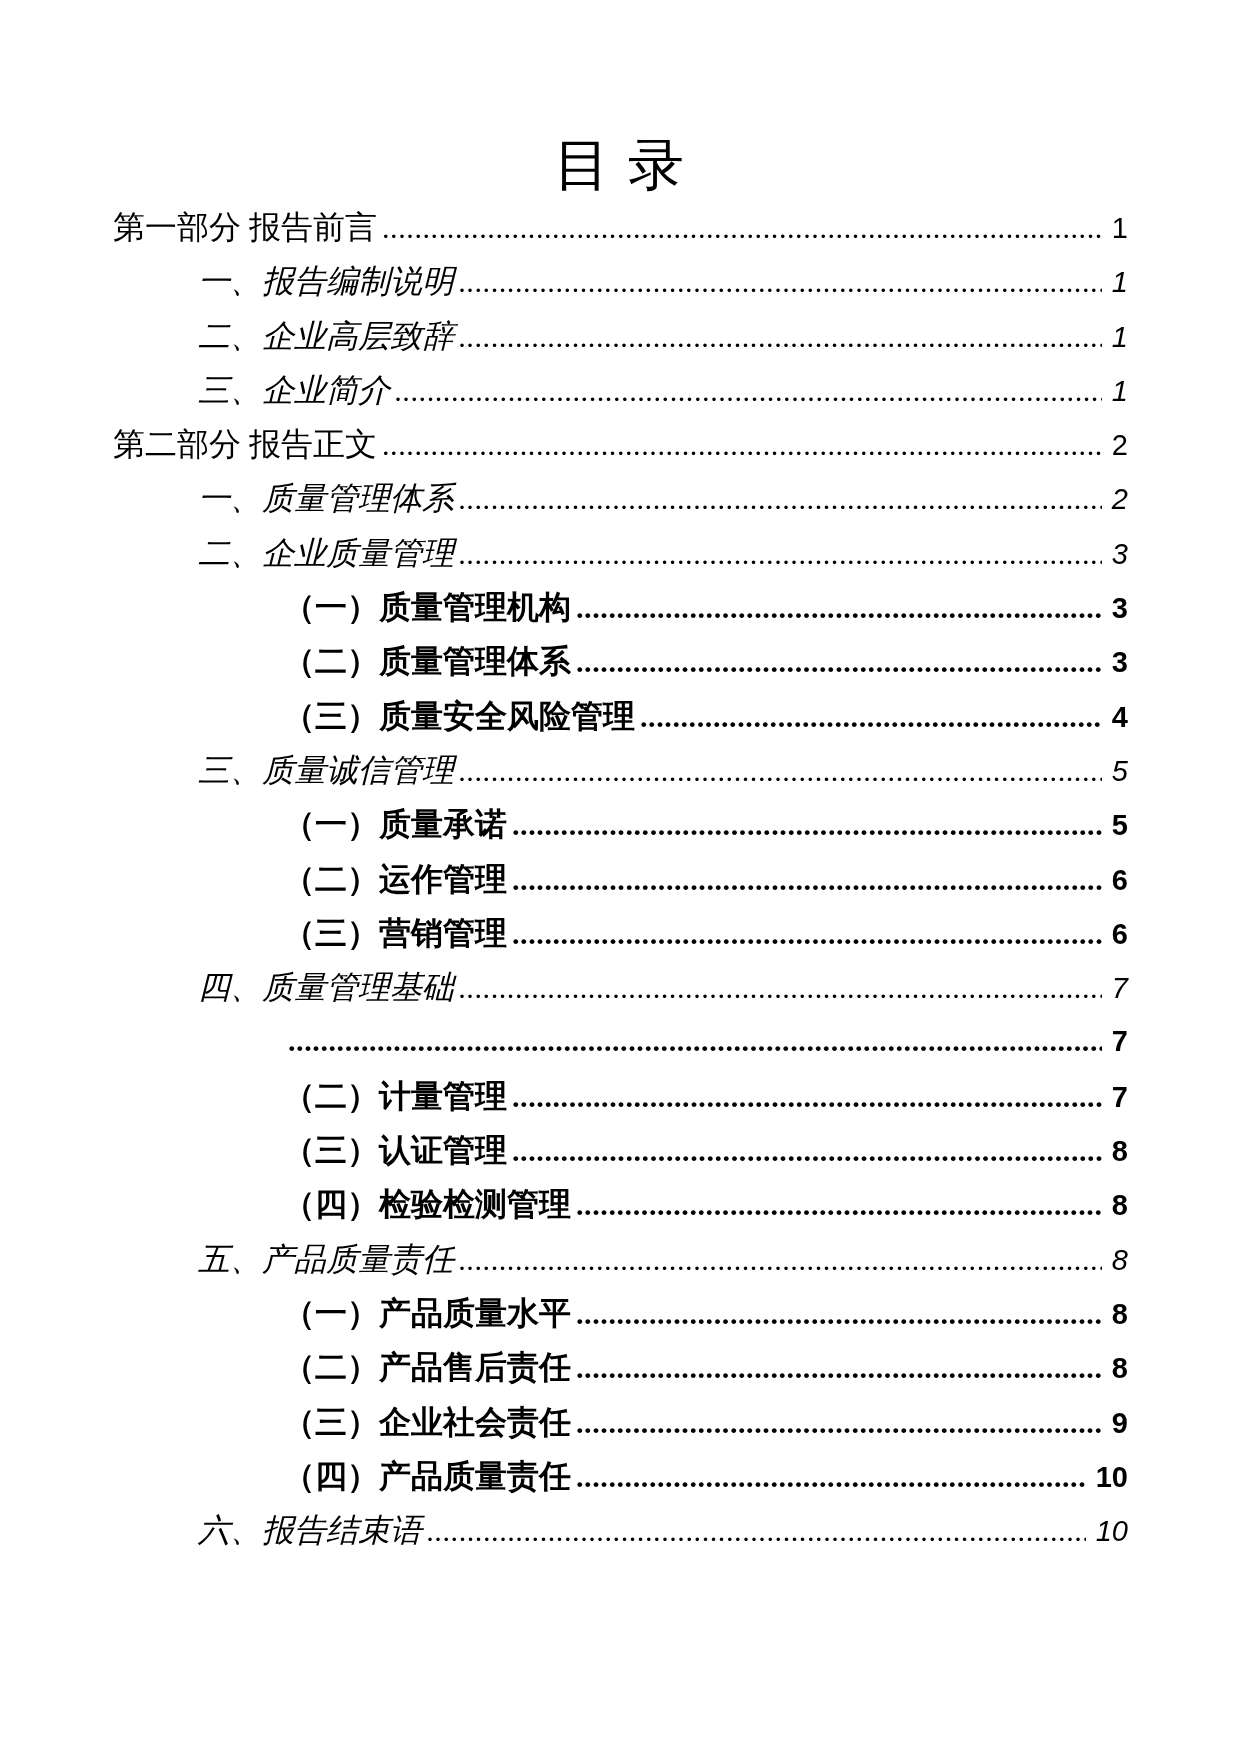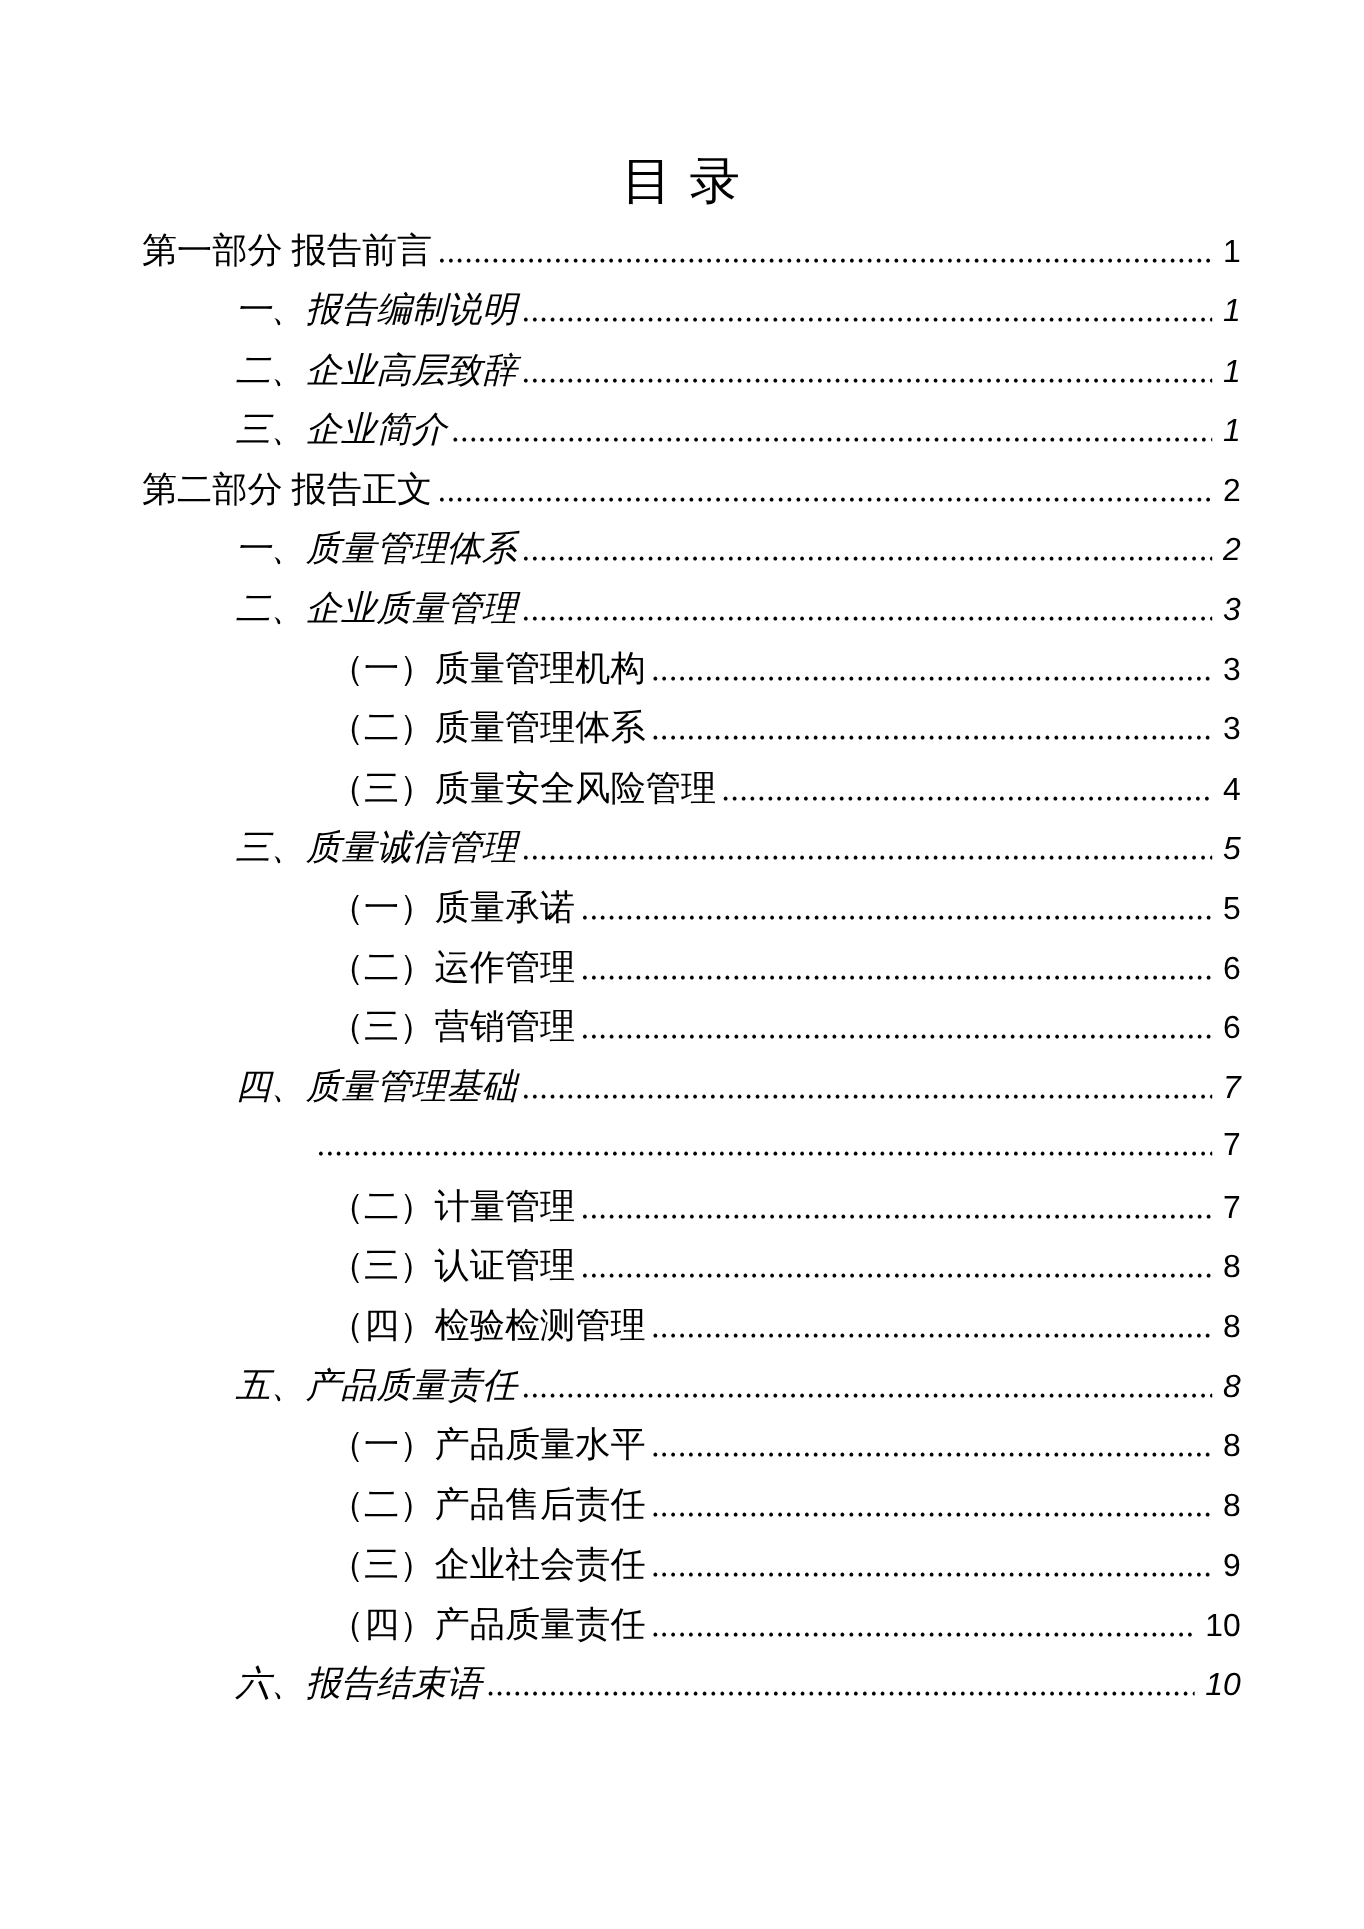--- a/index.html
+++ b/index.html
@@ -13,43 +13,42 @@
     height: 1754px;
     background: #ffffff;
     color: #000000;
     overflow: hidden;
     font-family: "Liberation Serif", "DejaVu Serif", serif;
   }
   .toc-title {
     margin: 0;
     padding-top: 138px;
     line-height: 54px;
-    font-size: 46px;
+    font-size: 56px;
     font-weight: 400;
     text-align: center;
     letter-spacing: 2px;
   }
   .toc-list {
     margin-top: 8px;
     padding: 0 112px 0 113px;
   }
   .toc-row {
     display: flex;
     align-items: baseline;
     height: 54.3px;
     font-size: 32px;
     line-height: 54.3px;
     white-space: nowrap;
   }
   .toc-row.lvl2 { padding-left: 85px; font-style: italic; }
-  .toc-row.lvl3 { padding-left: 170px; }
+  .toc-row.lvl3 { padding-left: 170px; font-weight: bold; }
   .toc-label {
     flex: none;
     white-space: pre;
-    margin-left: 16px;
   }
   .toc-leader {
     flex: 1 1 auto;
     overflow: hidden;
     white-space: nowrap;
     margin: 0 10px 0 5px;
     letter-spacing: 0.6px;
     font-size: 30px;
     font-family: "Liberation Serif", "DejaVu Serif", serif;
   }

